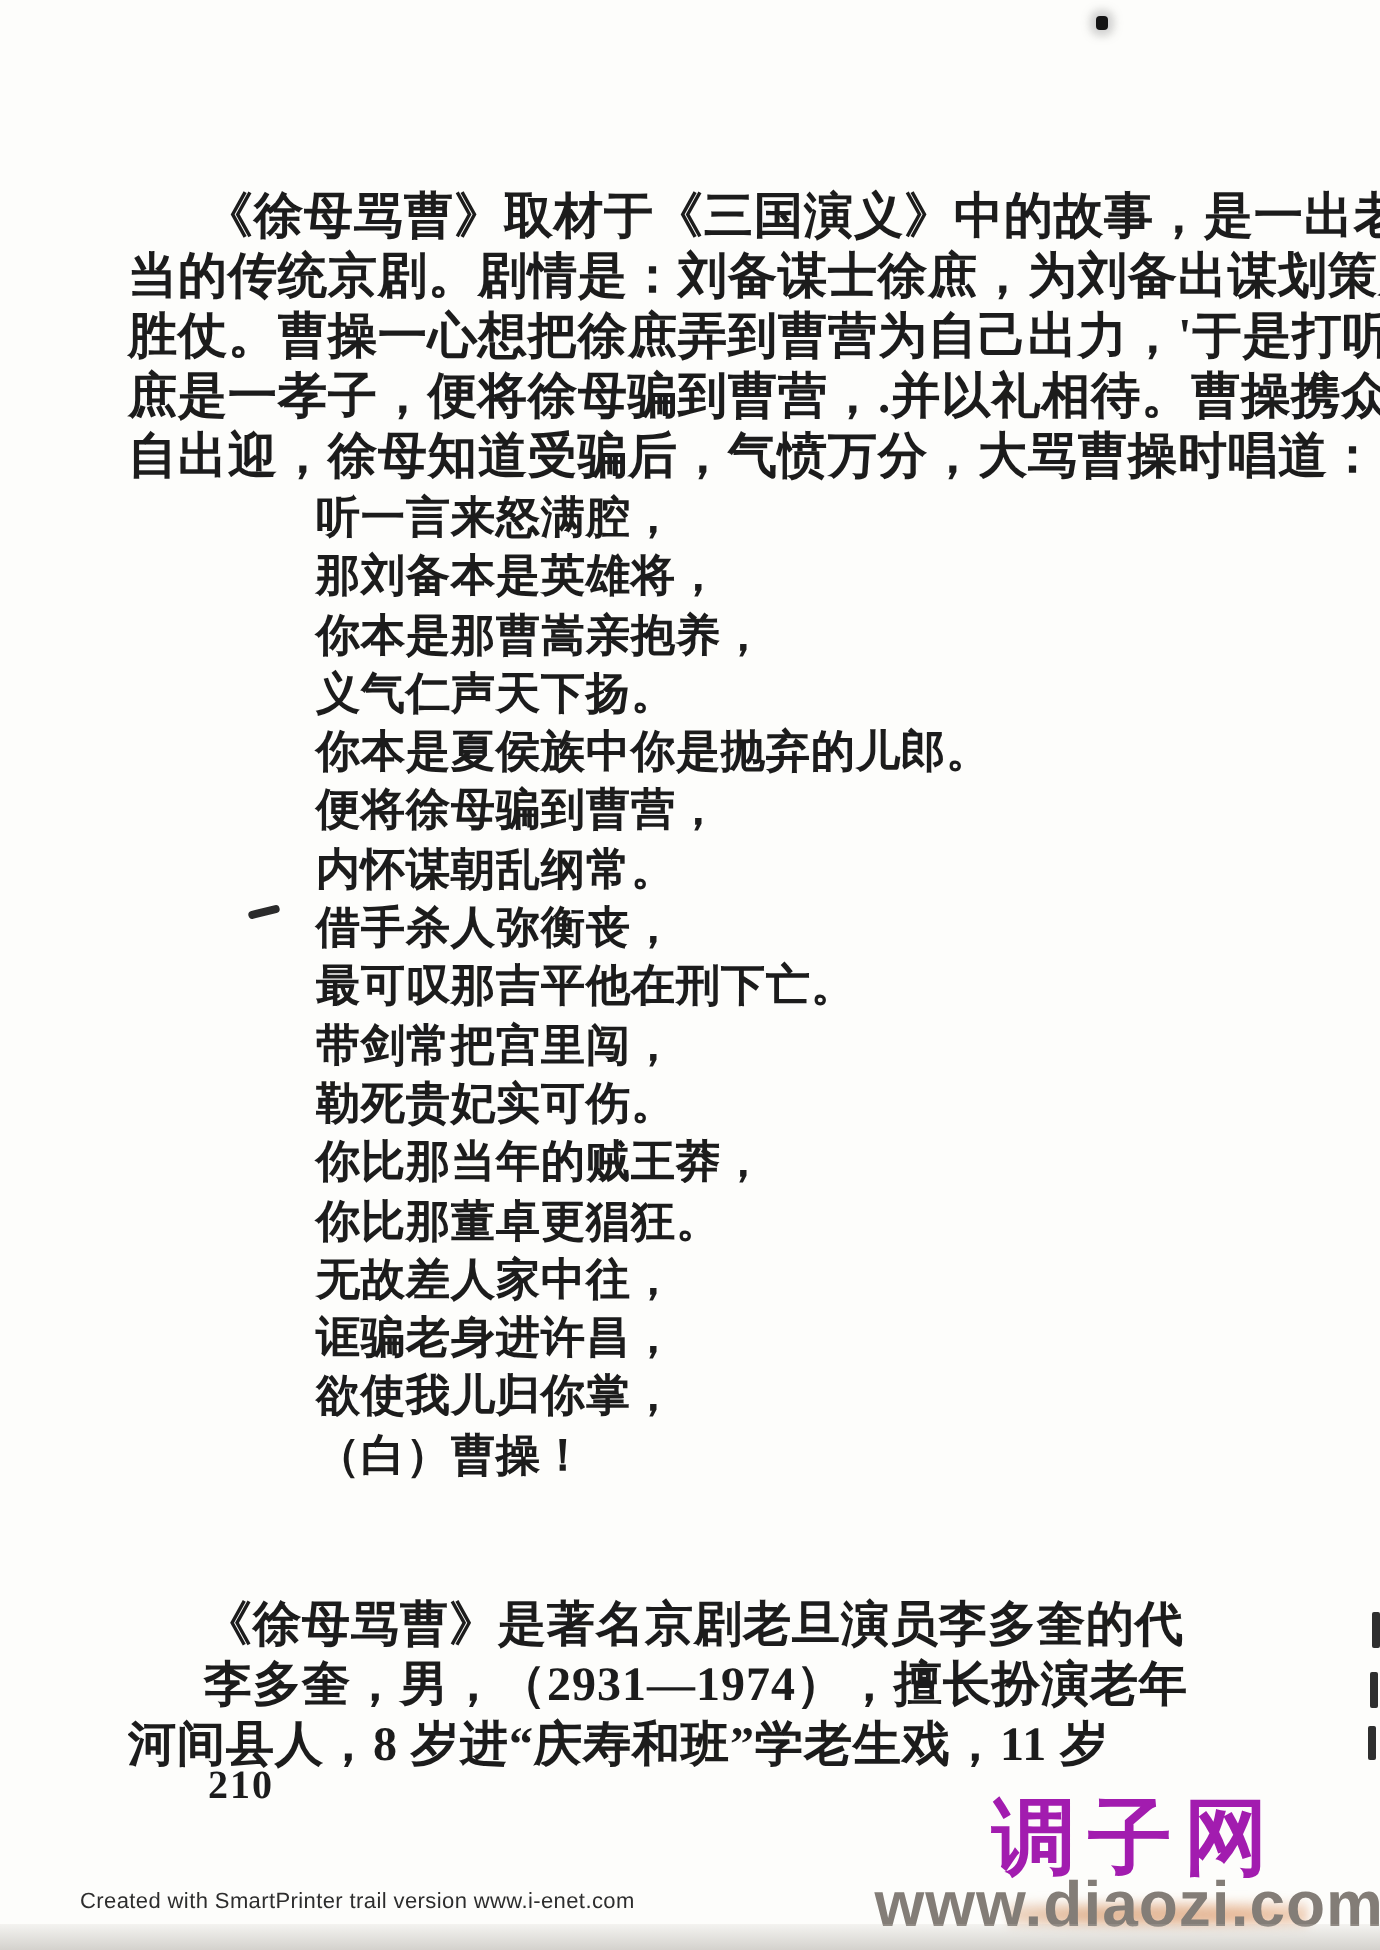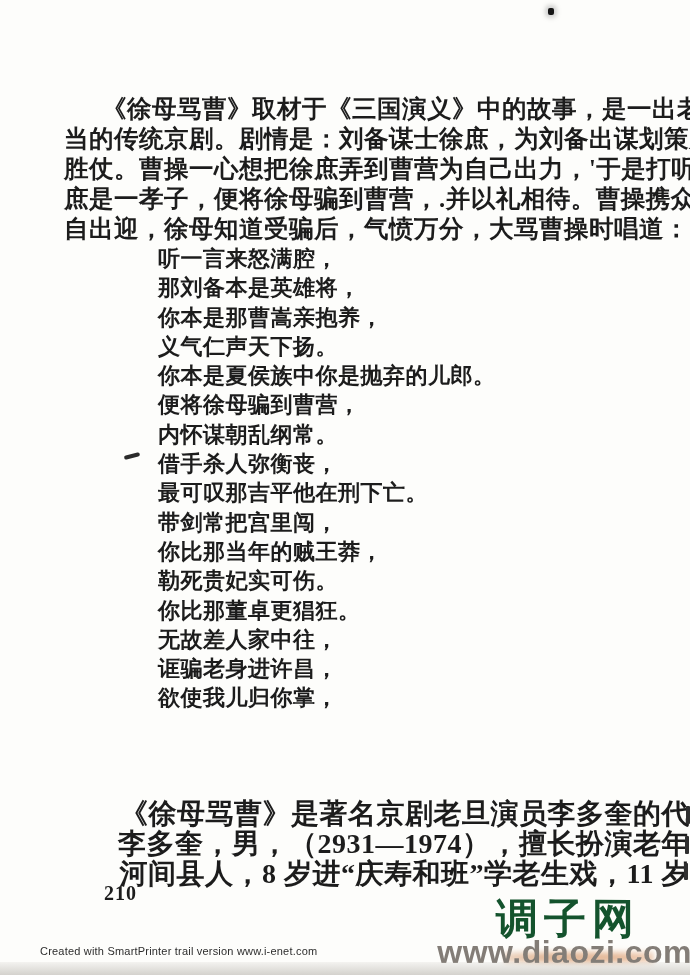--- a/index.html
+++ b/index.html
@@ -22,37 +22,36 @@
   .intro .t-line.fill{text-align:justify;text-align-last:justify;}
   .intro .t-line.indent{text-indent:38px;}
   .verse{
     position:absolute;left:158px;top:244px;
     font-size:22px;line-height:29.3px;font-weight:600;
     letter-spacing:0.5px;
   }
   .verse .t-line{white-space:nowrap;}
   .closing{
     position:absolute;left:64px;top:799px;width:626px;
-    font-size:28px;line-height:29.8px;font-weight:600;
+    font-size:24px;line-height:29.8px;font-weight:600;
     letter-spacing:0.5px;
-    text-align:right;
   }
   .closing .t-line{white-space:nowrap;overflow:hidden;width:100%;}
   .closing .t-line.indent{text-indent:38px;}
   
   .page-num{
     position:absolute;left:104px;top:882px;
     font-size:20px;font-weight:600;letter-spacing:1px;
   }
   
   .wm-name{
     position:absolute;right:50px;top:891px;
     font-family:"Liberation Sans","DejaVu Sans",sans-serif;
     font-size:42px;font-weight:bold;letter-spacing:6px;
-    color:#14532d;white-space:nowrap;
+    color:#a21caf;white-space:nowrap;
   }
   .wm-url{
     position:absolute;right:-2px;top:934px;
     font-family:"Liberation Sans","DejaVu Sans",sans-serif;
     font-size:32px;font-weight:bold;letter-spacing:0.5px;
     color:#837d77;white-space:nowrap;
   }
   .wm-smudge{
     position:absolute;right:36px;top:949px;width:150px;height:17px;
     background:radial-gradient(ellipse at 30% 50%, rgba(216,160,118,.75), rgba(216,160,118,0) 70%),
@@ -107,26 +106,27 @@
     <div class="t-line">听一言来怒满腔，</div>
     <div class="t-line">那刘备本是英雄将，</div>
     <div class="t-line">你本是那曹嵩亲抱养，</div>
     <div class="t-line">义气仁声天下扬。</div>
     <div class="t-line">你本是夏侯族中你是抛弃的儿郎。</div>
     <div class="t-line">便将徐母骗到曹营，</div>
     <div class="t-line">内怀谋朝乱纲常。</div>
     <div class="t-line">借手杀人弥衡丧，</div>
     <div class="t-line">最可叹那吉平他在刑下亡。</div>
     <div class="t-line">带剑常把宫里闯，</div>
+    <div class="t-line">勒死贵妃实可伤。</div>
     <div class="t-line">你比那当年的贼王莽，</div>
-    <div class="t-line">勒死贵妃实可伤。</div>
     <div class="t-line">你比那董卓更猖狂。</div>
     <div class="t-line">无故差人家中往，</div>
     <div class="t-line">诓骗老身进许昌，</div>
     <div class="t-line">欲使我儿归你掌，</div>
+    <div class="t-line">（白）曹操！</div>
   </div>
 
   <div class="closing">
     <div class="t-line indent">《徐母骂曹》是著名京剧老旦演员李多奎的代</div>
     <div class="t-line indent">李多奎，男，（2931—1974），擅长扮演老年</div>
     <div class="t-line">河间县人，8 岁进“庆寿和班”学老生戏，11 岁</div>
   </div>
 
   <div class="page-num">210</div>
 

